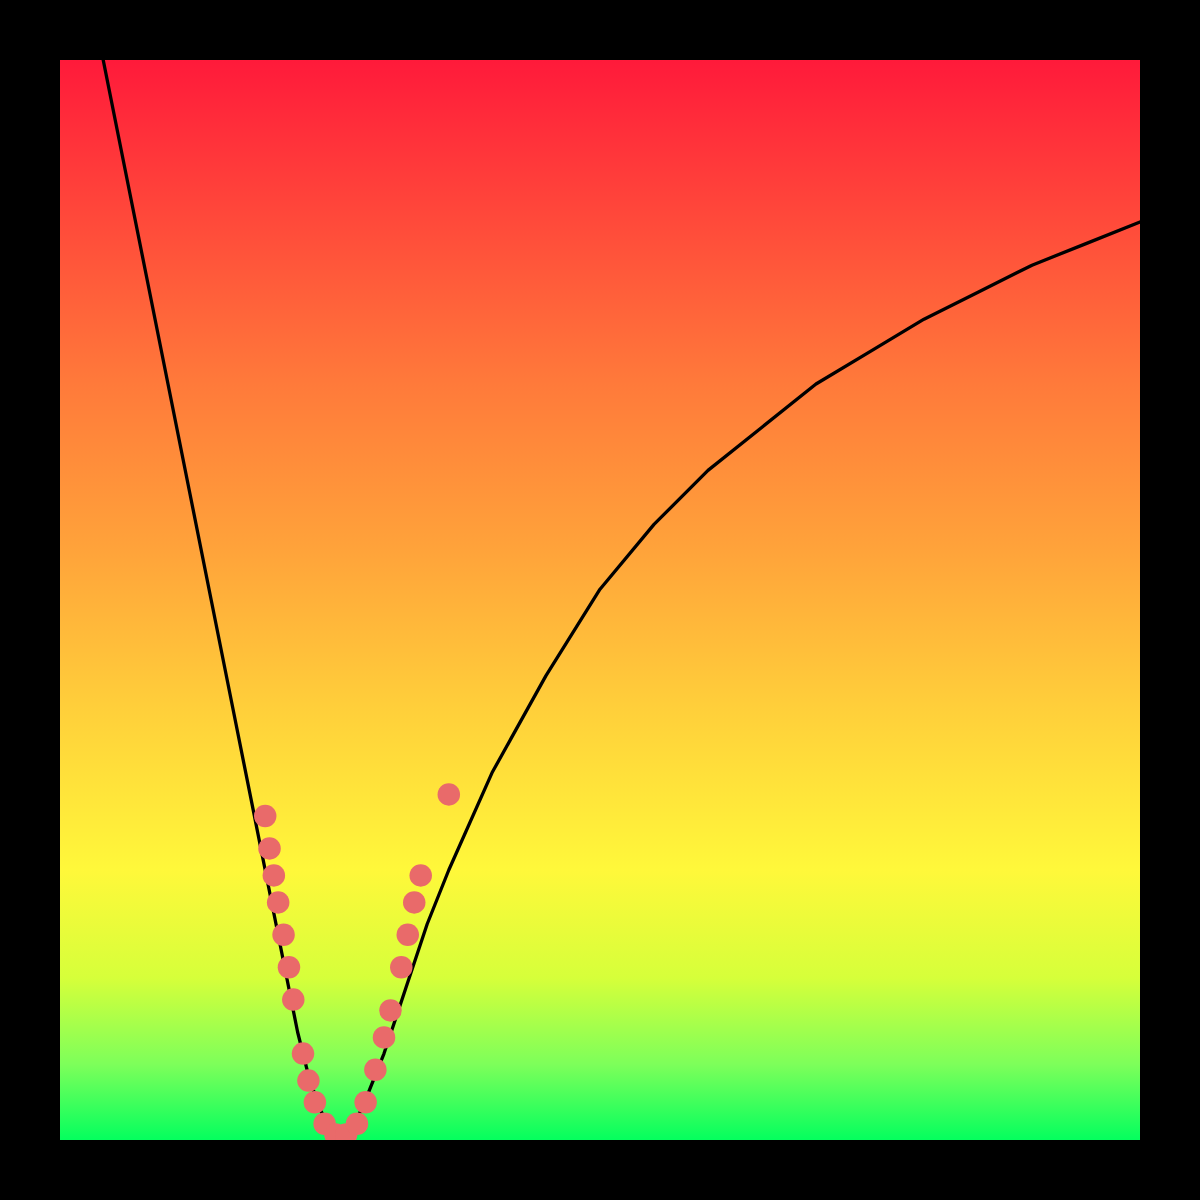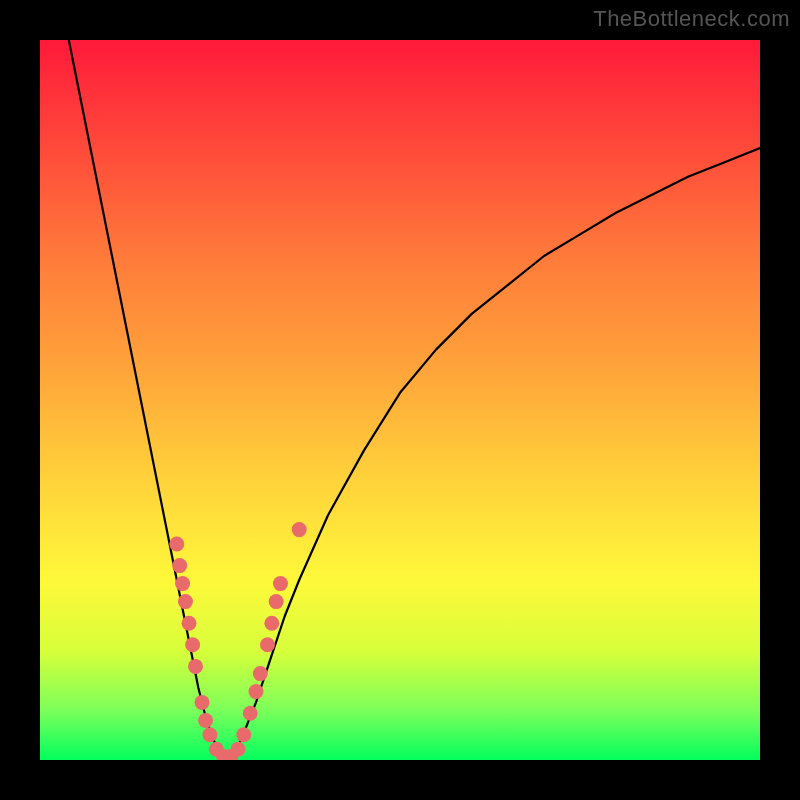--- a/index.html
+++ b/index.html
@@ -81,14 +81,13 @@
         <circle cx="210.24" cy="673.20" r="7.5" fill="#e96a6a" stroke="none"></circle>
         <circle cx="216.00" cy="651.60" r="7.5" fill="#e96a6a" stroke="none"></circle>
         <circle cx="220.32" cy="633.60" r="7.5" fill="#e96a6a" stroke="none"></circle>
         <circle cx="227.52" cy="604.80" r="7.5" fill="#e96a6a" stroke="none"></circle>
         <circle cx="231.84" cy="583.20" r="7.5" fill="#e96a6a" stroke="none"></circle>
         <circle cx="236.16" cy="561.60" r="7.5" fill="#e96a6a" stroke="none"></circle>
         <circle cx="240.48" cy="543.60" r="7.5" fill="#e96a6a" stroke="none"></circle>
         <circle cx="259.20" cy="489.60" r="7.5" fill="#e96a6a" stroke="none"></circle>
       </svg>
   </div>
-  <div class="watermark">TheBottleneck.com</div>
 </div>
 
 </body></html>

